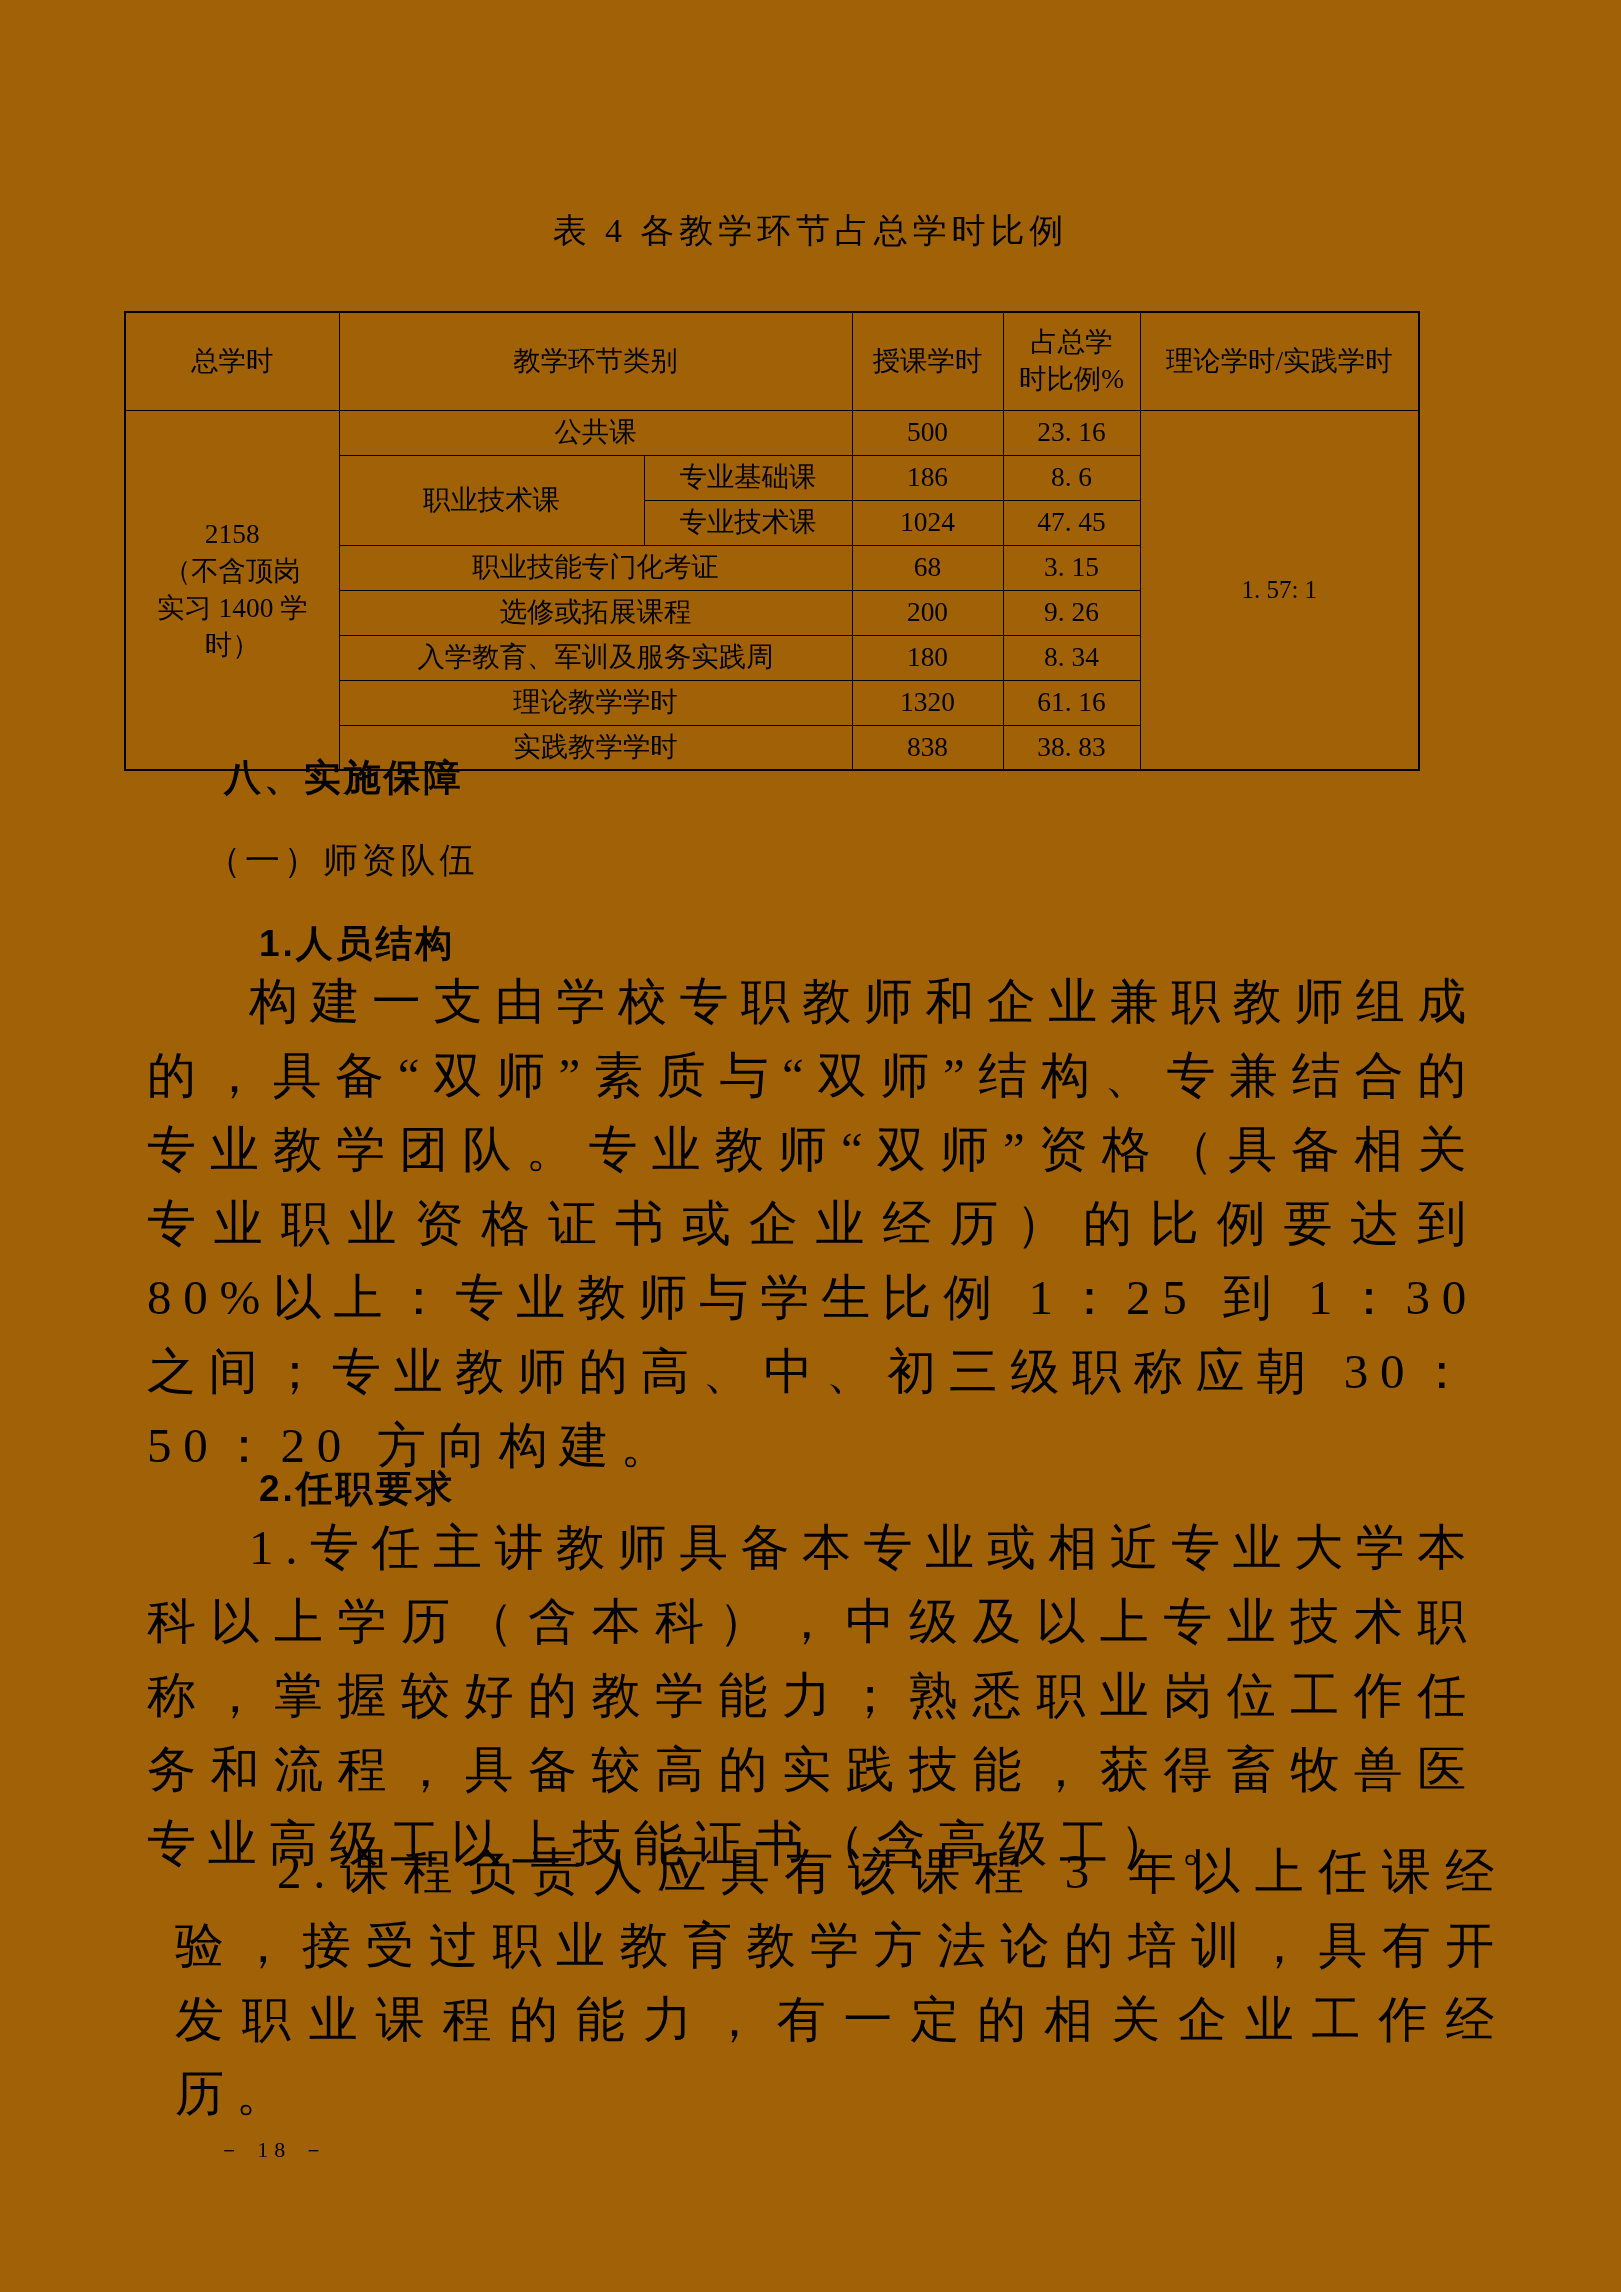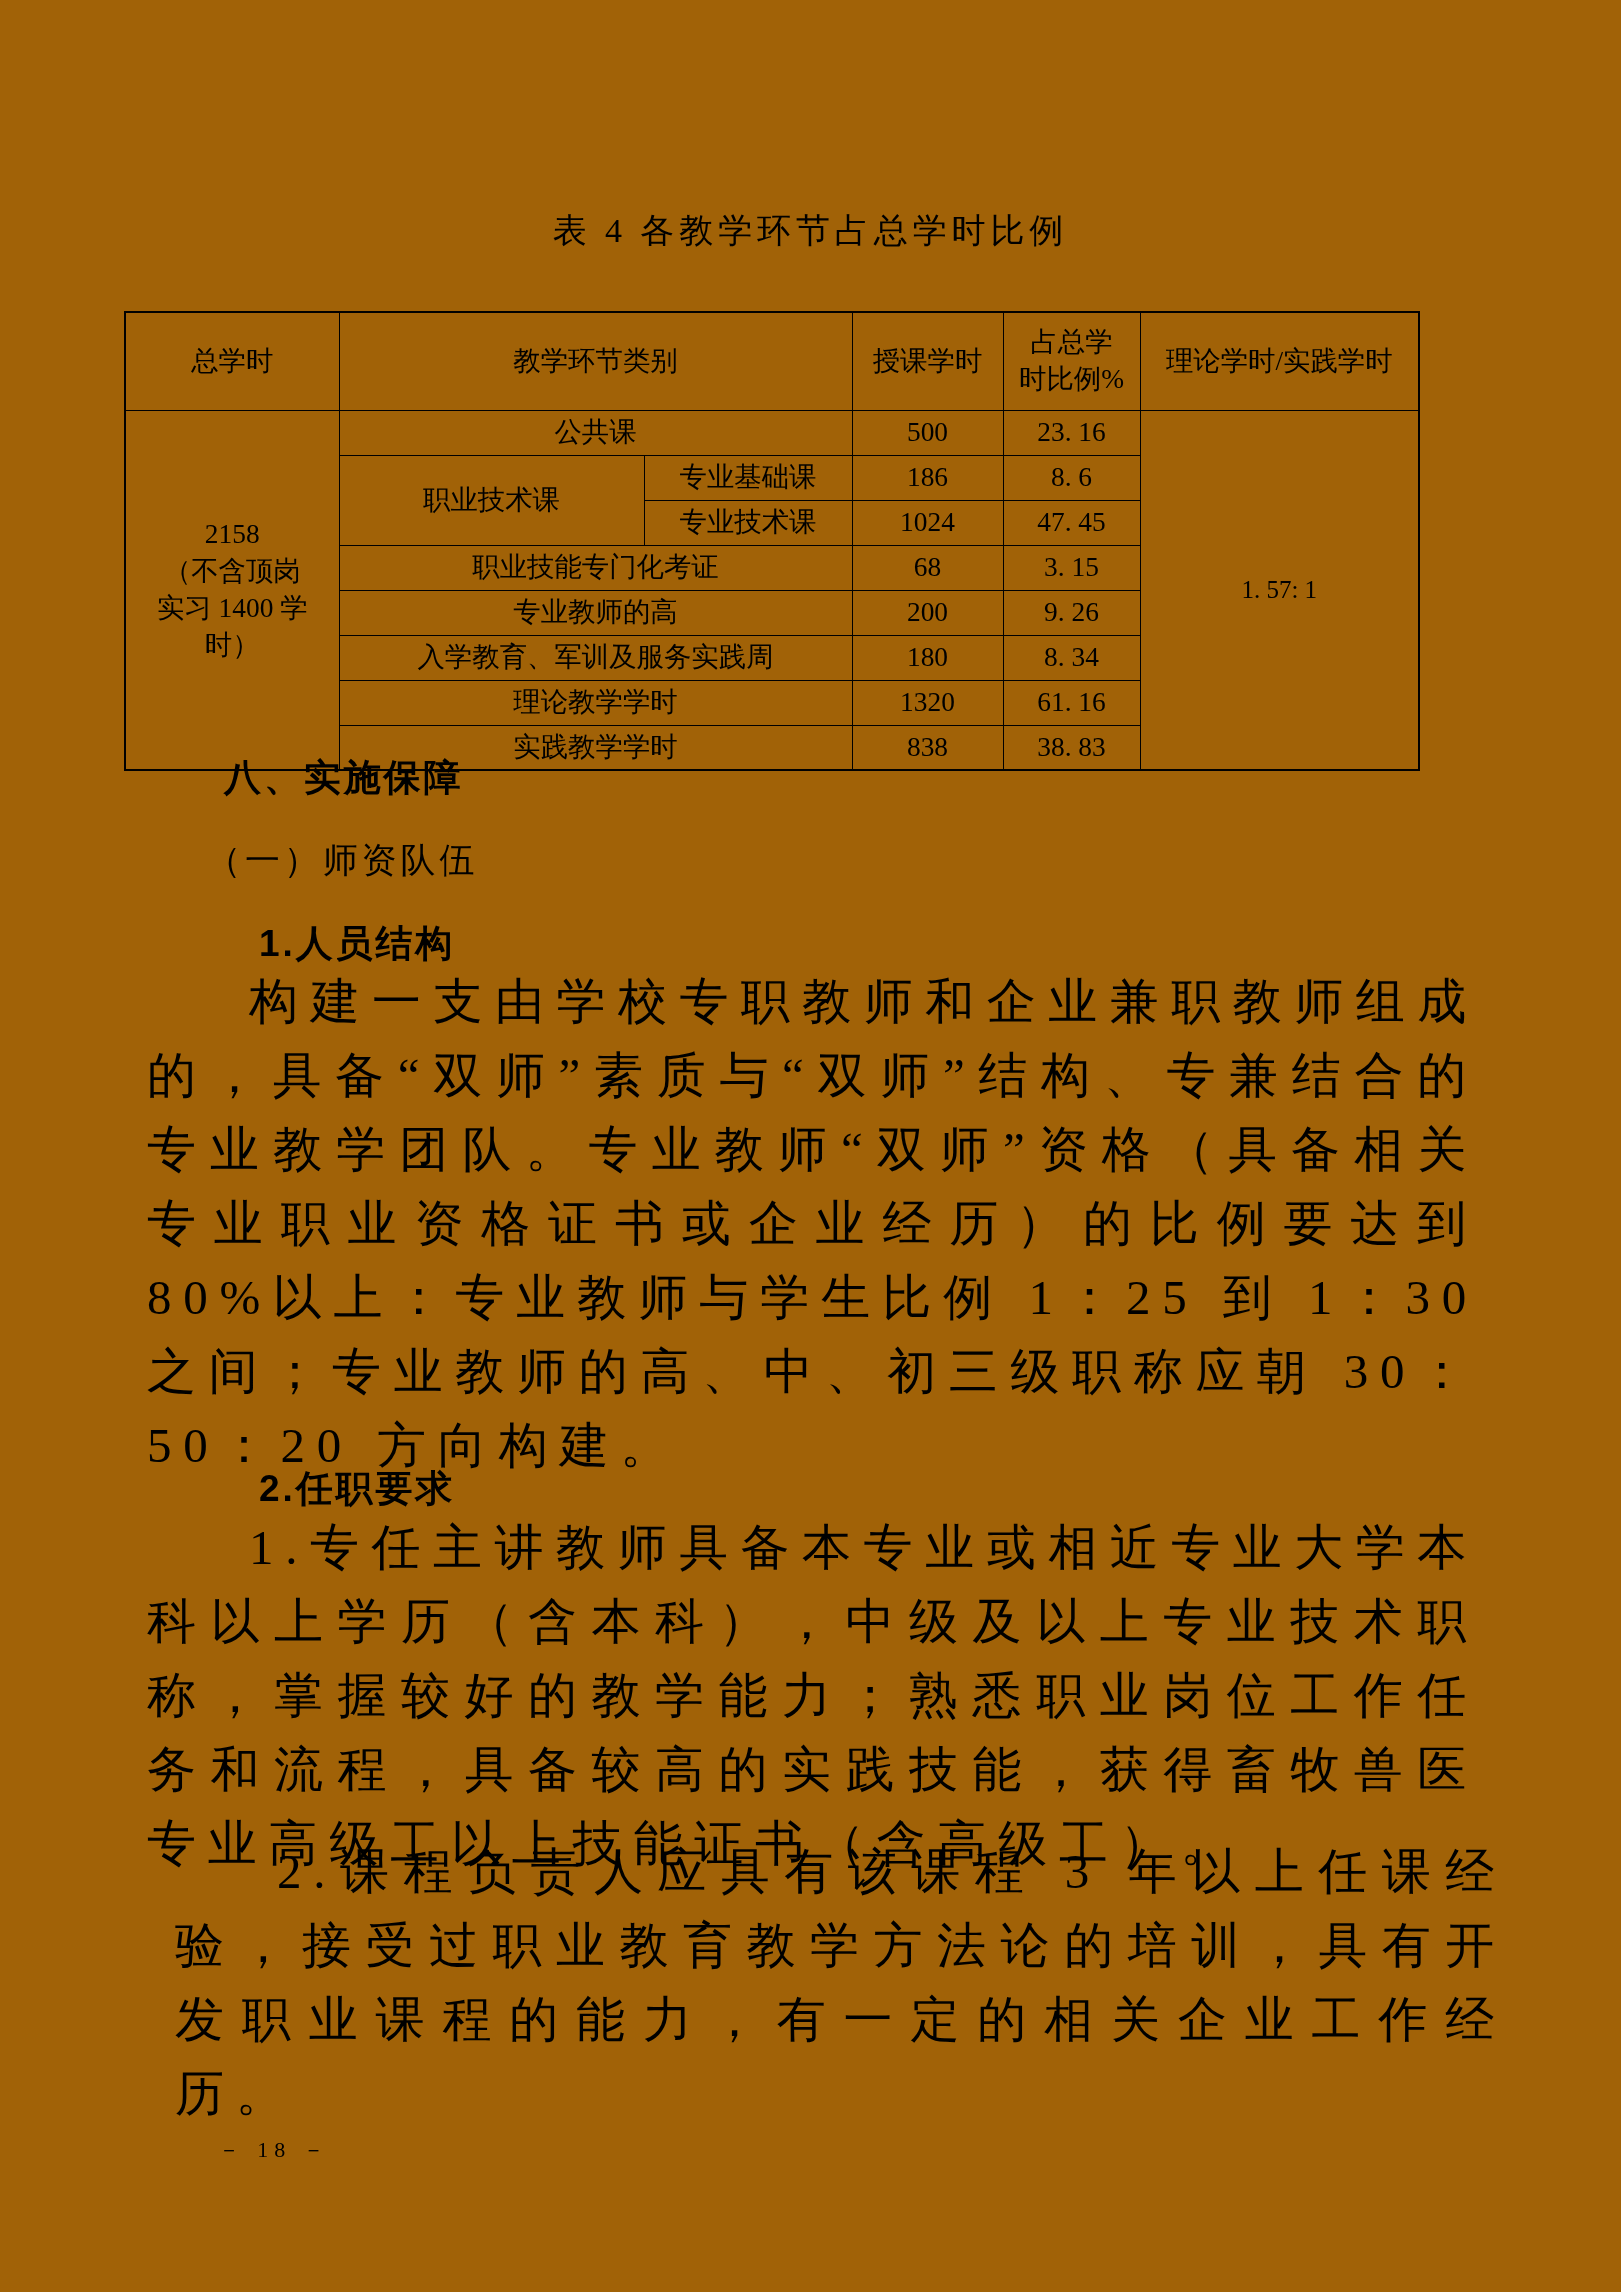--- a/index.html
+++ b/index.html
@@ -121,21 +121,21 @@
         <td>47. 45</td>
       </tr>
 
       <tr class="brow">
         <td colspan="2">职业技能专门化考证</td>
         <td>68</td>
         <td>3. 15</td>
       </tr>
 
       <tr class="brow">
-        <td colspan="2">专业教师的高</td>
+        <td colspan="2">选修或拓展课程</td>
         <td>200</td>
         <td>9. 26</td>
       </tr>
 
       <tr class="brow">
         <td colspan="2">入学教育、军训及服务实践周</td>
         <td>180</td>
         <td>8. 34</td>
       </tr>
 

